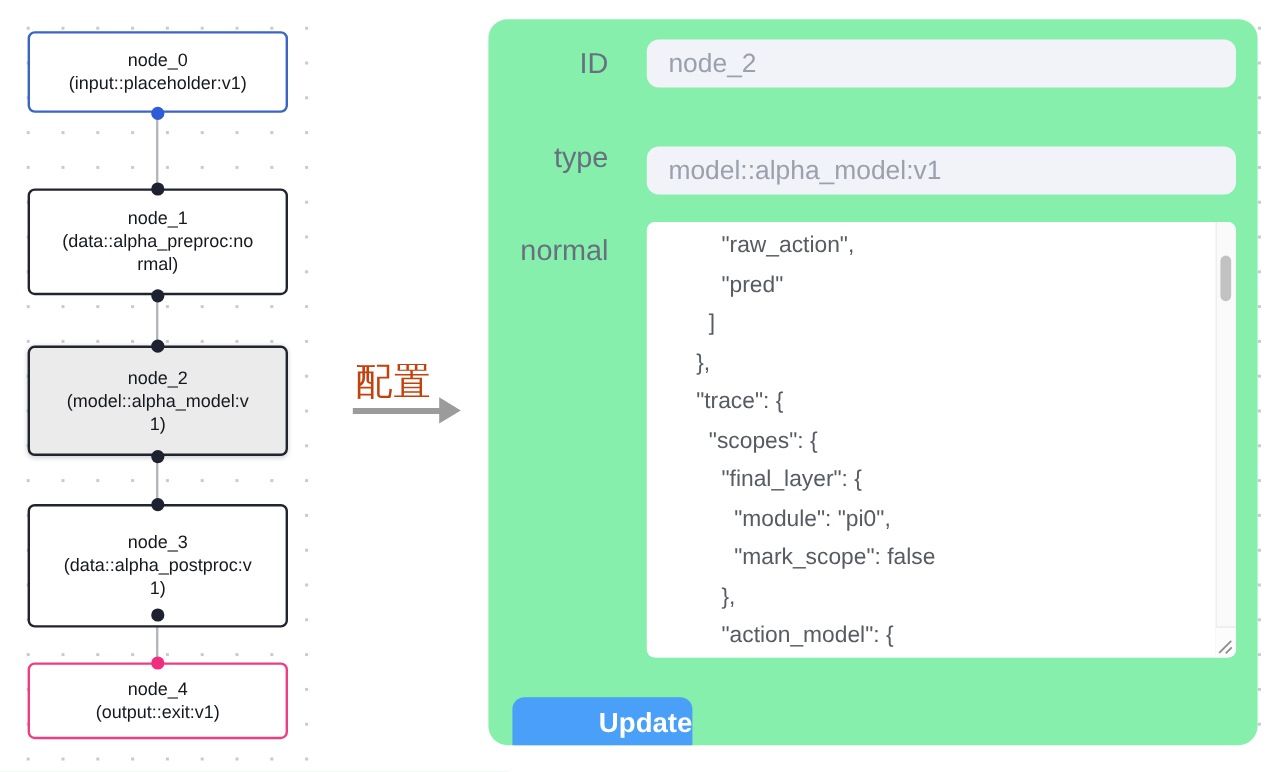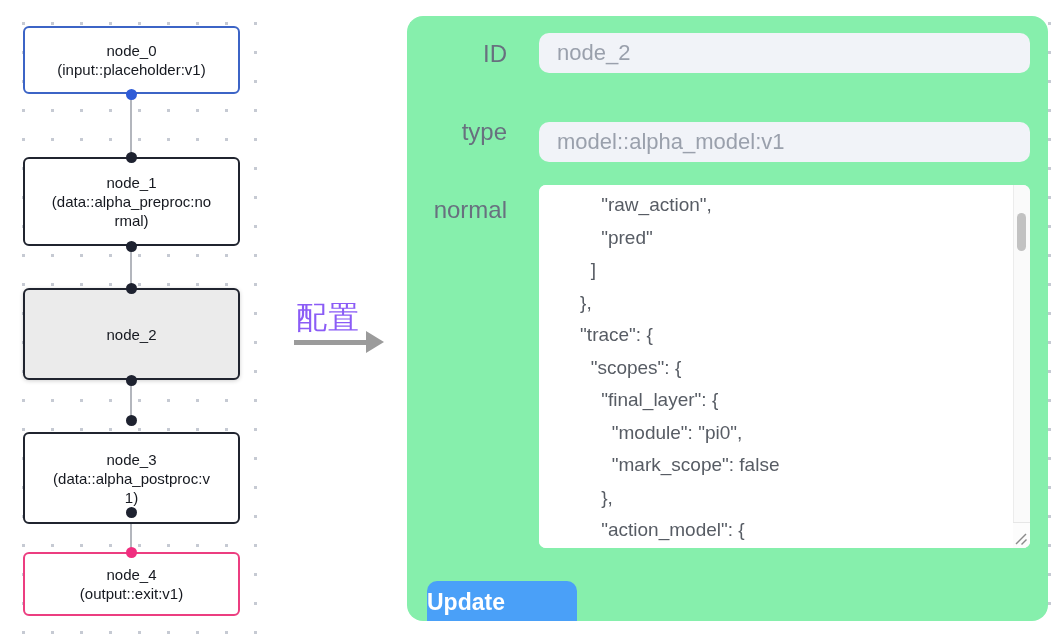--- a/index.html
+++ b/index.html
@@ -23,37 +23,37 @@
     background: #ffffff; border: 2px solid #20242f; border-radius: 6px;
     display: flex; flex-direction: column; align-items: center; justify-content: center;
     text-align: center; color: #15181f; font-size: 15px; line-height: 19px;
     padding: 22px 26px;
   }
   .flow-node .node-sub { word-break: break-all; }
   .node-0 { top: 26px;  height: 68px; border-color: #3c64c6; }
   .node-1 { top: 157px; height: 89px; }
   .node-2 { top: 288px; height: 92px; background: #ebebeb; border-width: 2.5px;
             box-shadow: 0 1px 4px rgba(0,0,0,0.18); }
-  .node-3 { top: 432px; height: 92px; }
+  .node-3 { top: 420px; height: 103px; }
   .node-4 { top: 552px; height: 64px; border-color: #ec3e80; }
 
   
   .edge { position: absolute; left: 130px; width: 2px; background: #b3b6bd; }
   .edge-0 { top: 94px;  height: 63px; }
   .edge-1 { top: 246px; height: 42px; }
   .edge-2 { top: 380px; height: 40px; }
   .edge-3 { top: 512px; height: 40px; }
   .handle { position: absolute; left: 126px; width: 11px; height: 11px;
             border-radius: 50%; background: #1e2230; }
   .handle.blue { background: #2e5bd7; }
   .handle.pink { background: #f02e7f; }
 
   
   .cfg-label { position: absolute; left: 296px; top: 297px; width: 90px;
-               font-size: 31px; color: #8b5cf6; letter-spacing: 1px;
+               font-size: 31px; color: #c2410c; letter-spacing: 1px;
                font-family: sans-serif; }
   .cfg-arrow-line { position: absolute; left: 294px; top: 340px; width: 74px; height: 5px;
                     background: #9b9b9b; }
   .cfg-arrow-head { position: absolute; left: 366px; top: 331px; width: 0; height: 0;
                     border-top: 11px solid rgba(0,0,0,0); border-bottom: 11px solid rgba(0,0,0,0);
                     border-left: 18px solid #9b9b9b; }
 
   
   .panel { position: absolute; left: 407px; top: 16px; width: 641px; height: 605px;
            background: #86efac; border-radius: 16px; overflow: hidden; }
@@ -80,21 +80,21 @@
   .scroll-track { position: absolute; right: 0; top: 0; width: 17px; height: 363px;
                   background: #fafafa; border-left: 1px solid #ececec; }
   .scroll-thumb { position: absolute; right: 4px; top: 28px; width: 9px; height: 38px;
                   background: #c2c2c2; border-radius: 5px; }
   .scroll-corner { position: absolute; right: 0; bottom: 0; width: 17px; height: 26px;
                    background: #fcfcfc; border-top: 1px solid #e6e6e6; }
   .resize-grip { position: absolute; right: 2px; bottom: 2px; width: 15px; height: 15px; }
 
   .update-btn { position: absolute; left: 20px; top: 565px; width: 150px; height: 52px;
                 background: #4aa0f8; border: none; border-radius: 10px;
-                color: #ffffff; font-size: 23px; font-weight: 600; text-align: left;
+                color: #ffffff; font-size: 23px; font-weight: 600; text-align: right;
                 font-family: "Liberation Sans", "DejaVu Sans", sans-serif;
                 cursor: pointer; padding-bottom: 10px; }
 </style>
 </head>
 <body>
 
 <div class="screen">
 
   <div class="left-canvas dot-grid">
 
@@ -106,20 +106,21 @@
     <div class="flow-node node-0">
       <span class="node-title">node_0</span>
       <span class="node-sub">(input::placeholder:v1)</span>
     </div>
     <div class="flow-node node-1">
       <span class="node-title">node_1</span>
       <span class="node-sub">(data::alpha_preproc:normal)</span>
     </div>
     <div class="flow-node node-2">
       <span class="node-title">node_2</span>
+      <span class="node-sub">(model::alpha_model:v1)</span>
     </div>
     <div class="flow-node node-3">
       <span class="node-title">node_3</span>
       <span class="node-sub">(data::alpha_postproc:v1)</span>
     </div>
     <div class="flow-node node-4">
       <span class="node-title">node_4</span>
       <span class="node-sub">(output::exit:v1)</span>
     </div>
 

